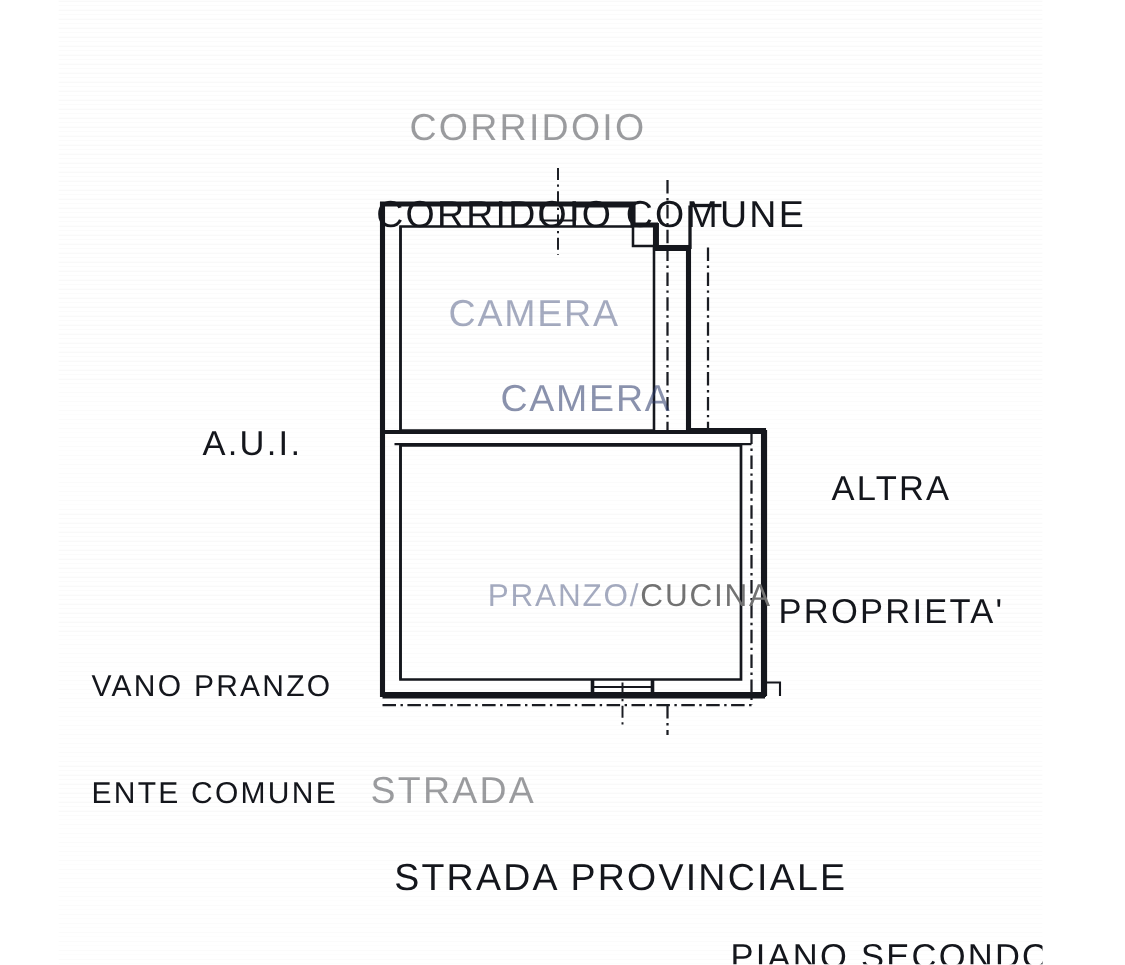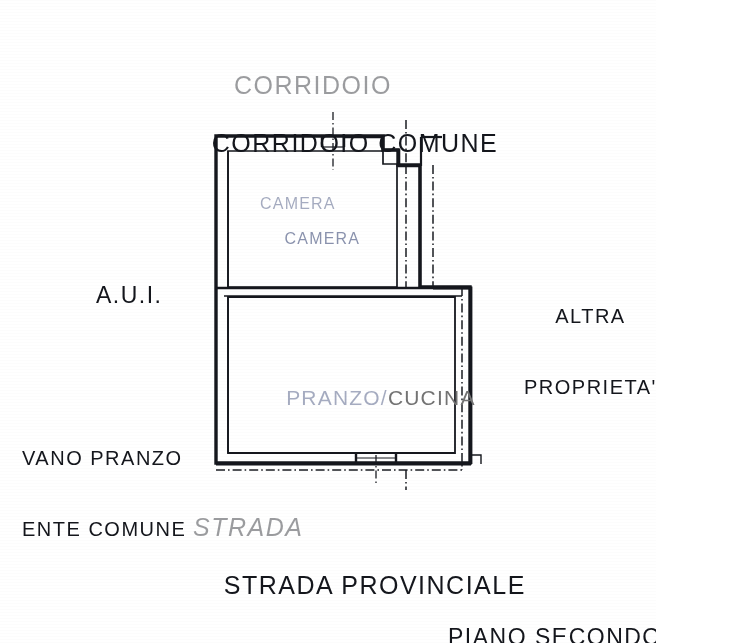--- a/index.html
+++ b/index.html
@@ -9,20 +9,21 @@
   }
   body {
     font-family: "Liberation Sans", sans-serif;
   }
   #page {
     position: relative;
     width: 656px;
     height: 643px;
     background: #ffffff;
     overflow: hidden;
+    margin-left: 39px;
   }
 
   
   .lbl {
     position: absolute;
     color: #14161c;
     letter-spacing: 1.5px;
     white-space: pre;
     line-height: 1.18;
     font-family: "Liberation Sans", sans-serif;
@@ -196,36 +197,36 @@
     <span>CORRIDOIO COMUNE</span>
   </div>
 
   <div class="lbl" style="left:96px; top:282px; font-size:23px;text-align:center;">A.U.I.</div>
 
   <div class="lbl" style="left:22px; top:400px; font-size:20px;">
     <div>VANO PRANZO</div>
     <div>ENTE COMUNE</div>
   </div>
 
-  <div class="lbl center" style="left:524px; top:258px; font-size:20px;">
+  <div class="lbl center" style="left:480px; top:258px; font-size:23px;">
     <div style="text-align:center;">ALTRA</div>
     <div style="text-align:left;">PROPRIETA'</div>
   </div>
 
   <div class="overprint lbl" style="left:190px; top:512px; font-size:25px;">
-    <span class="ghost veryfaded" style="left:3px; top:1px;font-style:italic;">STRADA</span>
+    <span class="ghost veryfaded" style="left:18px; top:1px;">STRADA</span>
     <span>STRADA PROVINCIALE</span>
   </div>
 
   <div class="lbl" style="left:448px; top:570px; font-size:23px;">
     <div>PIANO SECONDO</div>
     
   </div>
 
-  <div class="roomlbl" style="left:262px; top:194px; font-size:16px;">
+  <div class="roomlbl" style="left:262px; top:194px; font-size:25px;">
     <span class="veryfaded" style="position:absolute; left:-2px; top:1px;">CAMERA</span>
     <span class="faded">CAMERA</span>
   </div>
 
   <div class="roomlbl" style="left:258px; top:362px; font-size:21px;">
     <span class="veryfaded">PRANZO/</span><span class="dark">CUCINA</span>
   </div>
 
   <div id="grain"></div>
 

